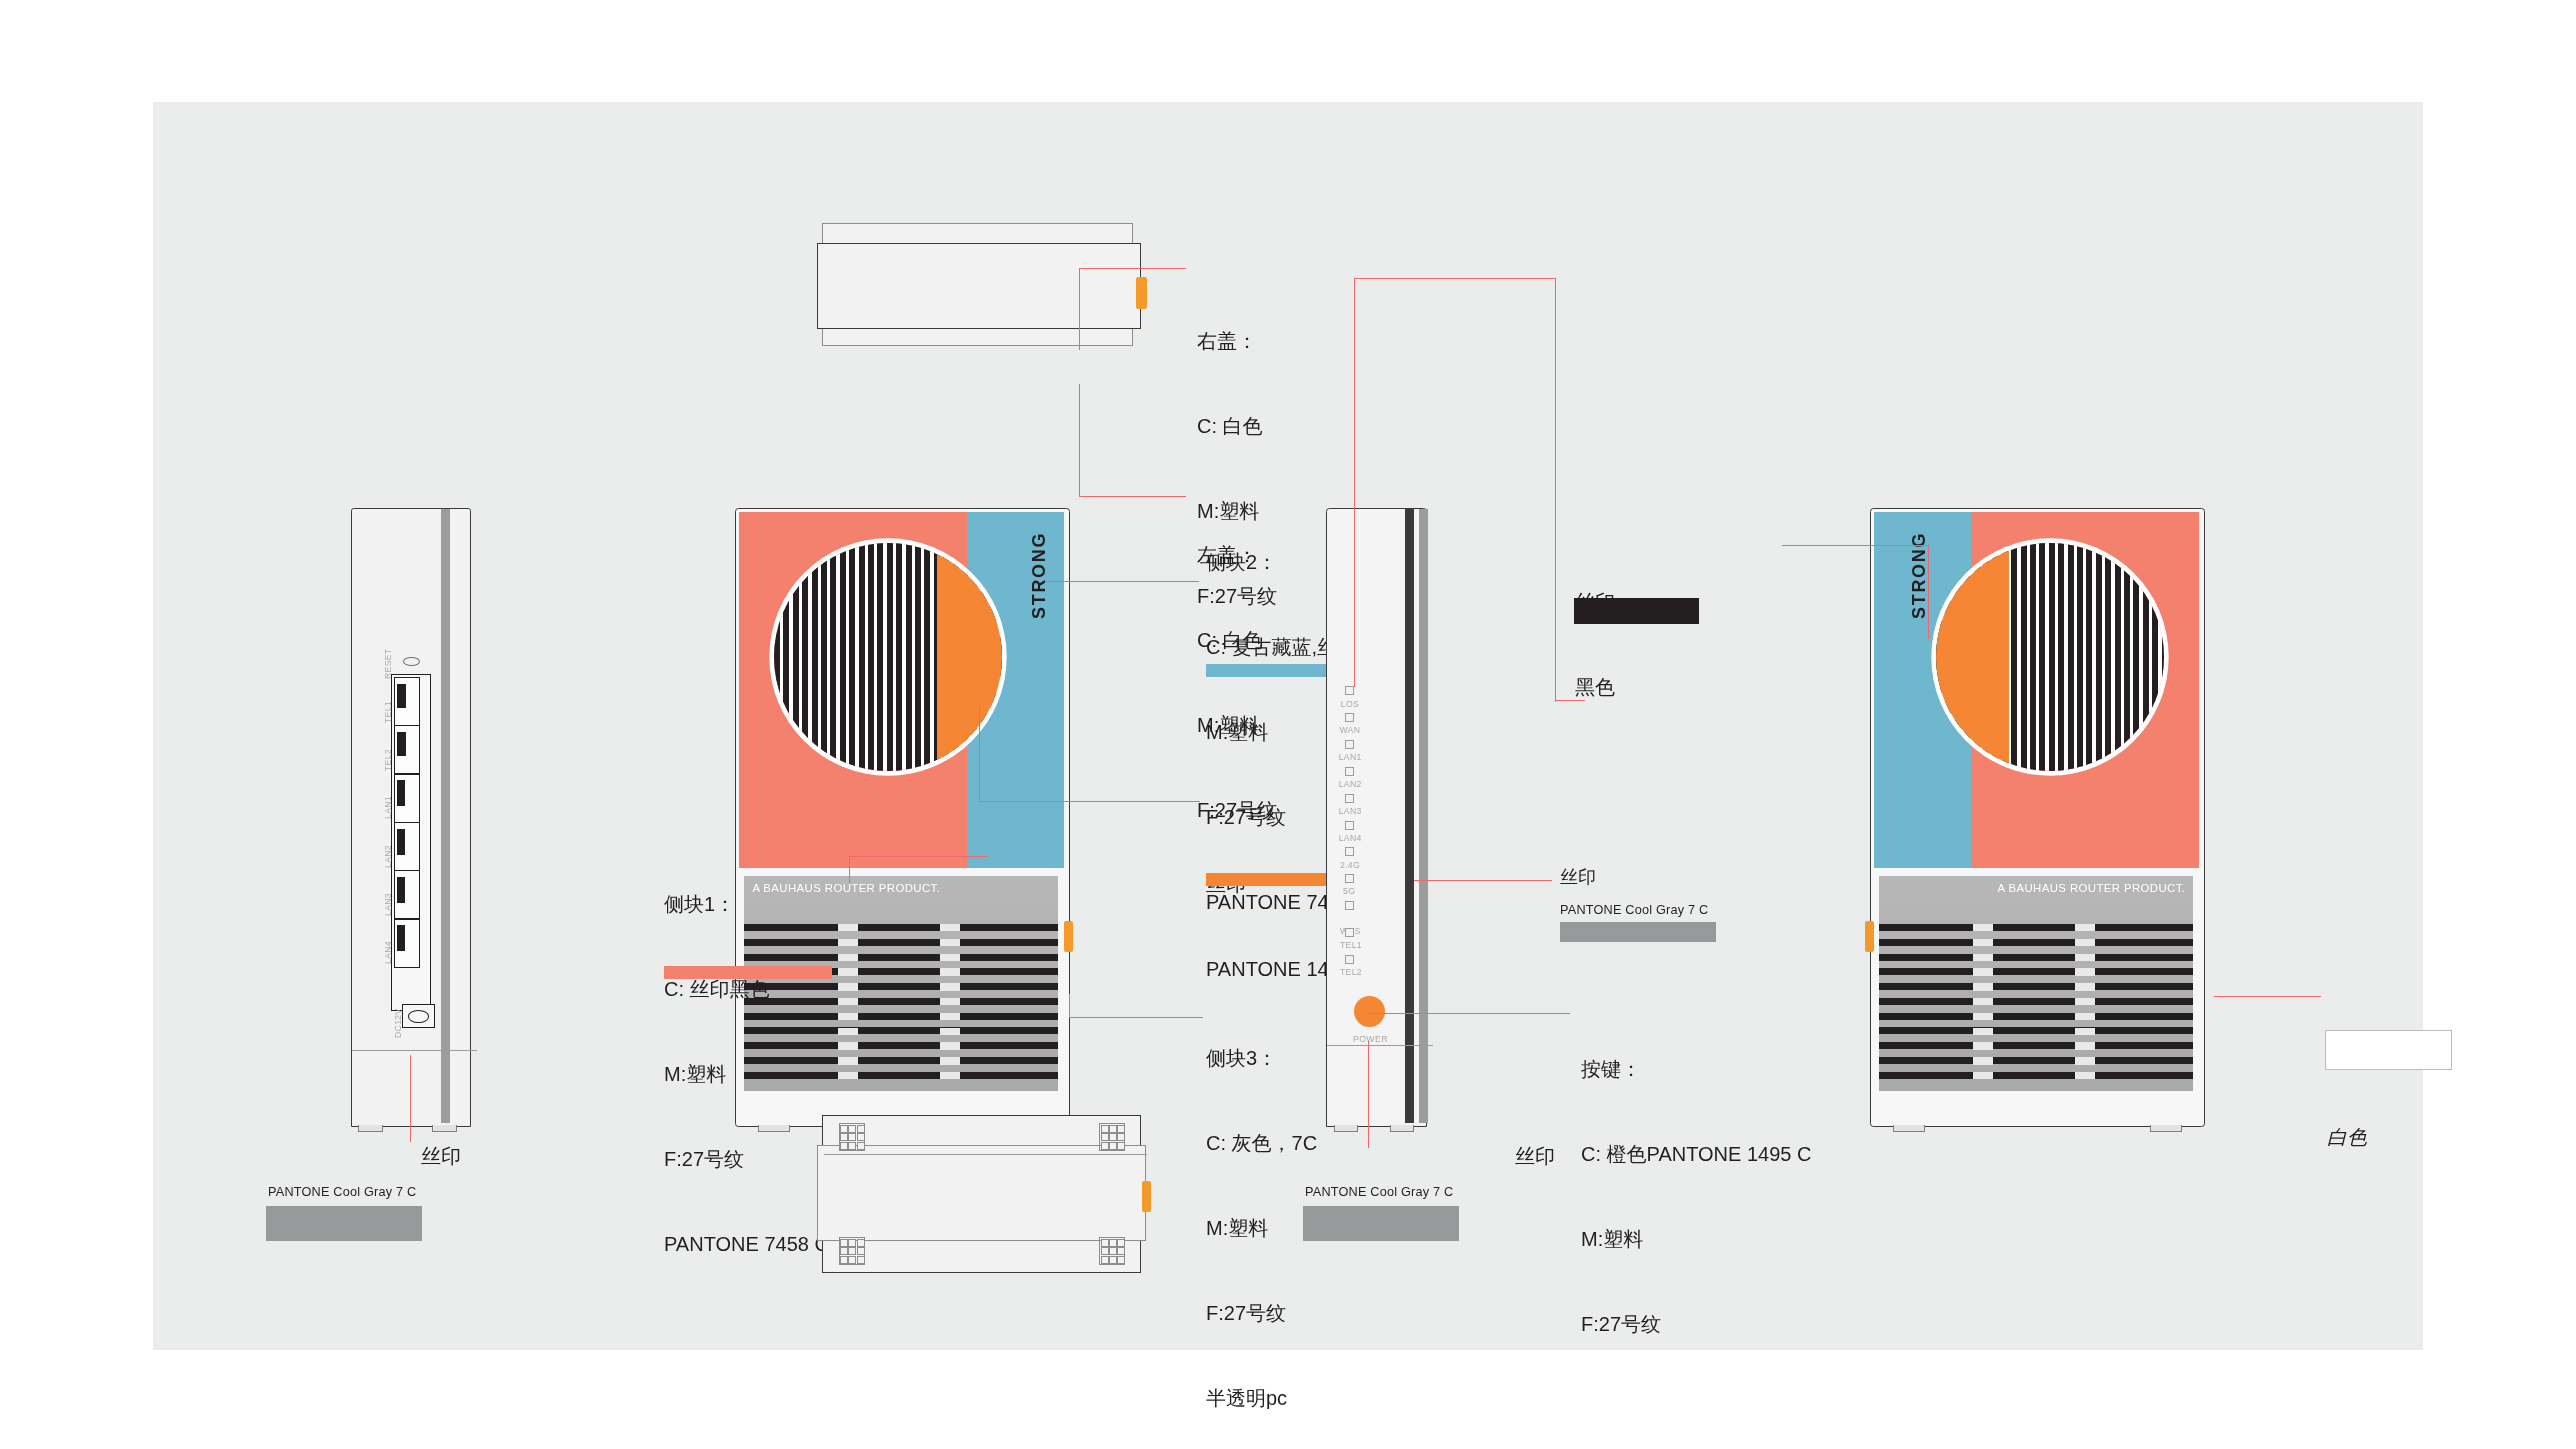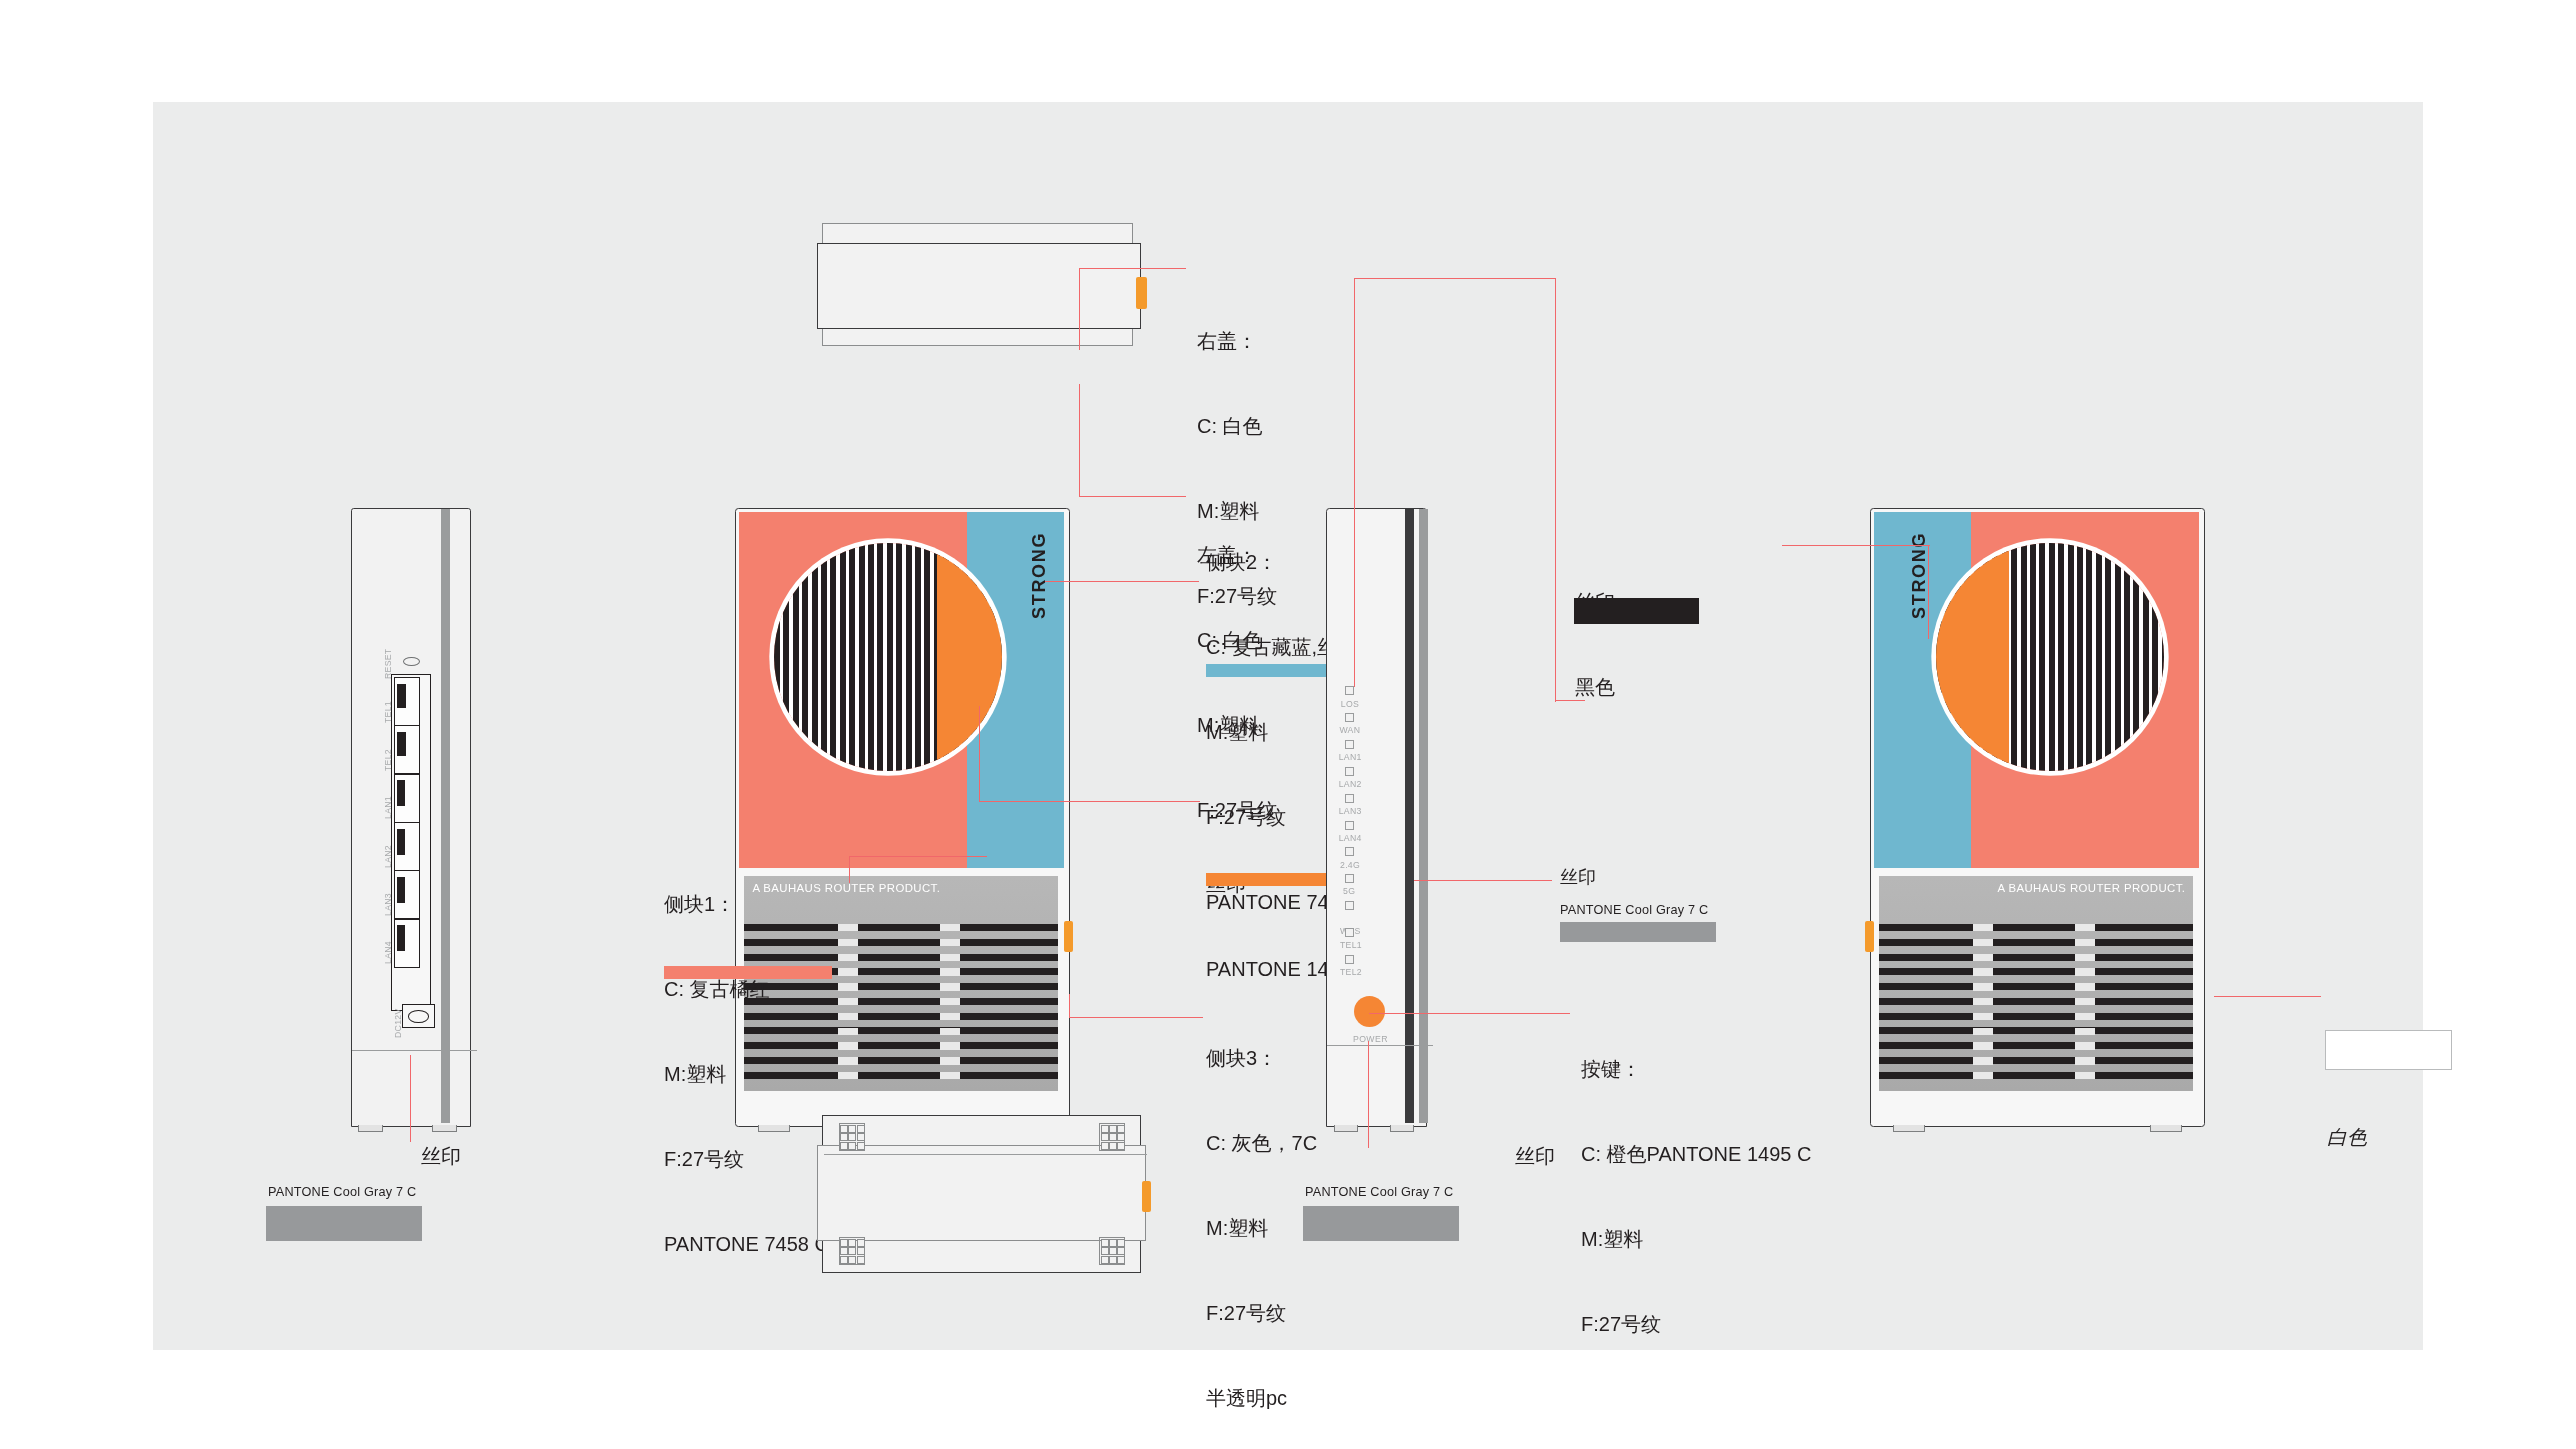--- a/index.html
+++ b/index.html
@@ -204,21 +204,21 @@
     <div class="anno" style="left:1053px;top:711px;">
       <div>丝印</div>
       <div>PANTONE 1495 C</div>
     </div>
     <div class="sw" style="left:1053px;top:771px;width:168px;height:13.4px;background:#f58634;"></div>
 
     <div class="ln lnh" style="left:696px;top:754px;width:138px;"></div>
     <div class="ln lnv" style="left:696px;top:754px;height:27px;"></div>
     <div class="anno" style="left:511px;top:731px;">
       <div>侧块1：</div>
-      <div>C: 复古橘红</div>
+      <div>C: 丝印黑色</div>
       <div>M:塑料</div>
       <div>F:27号纹</div>
       <div>PANTONE 7458 C</div>
     </div>
     <div class="sw" style="left:511px;top:864px;width:168px;height:13.4px;background:#f4806e;"></div>
 
     <div class="ln lnh" style="left:916px;top:915px;width:134px;"></div>
     <div class="ln lnv" style="left:916px;top:892px;height:24px;"></div>
     <div class="anno" style="left:1053px;top:885px;">
       <div>侧块3：</div>

